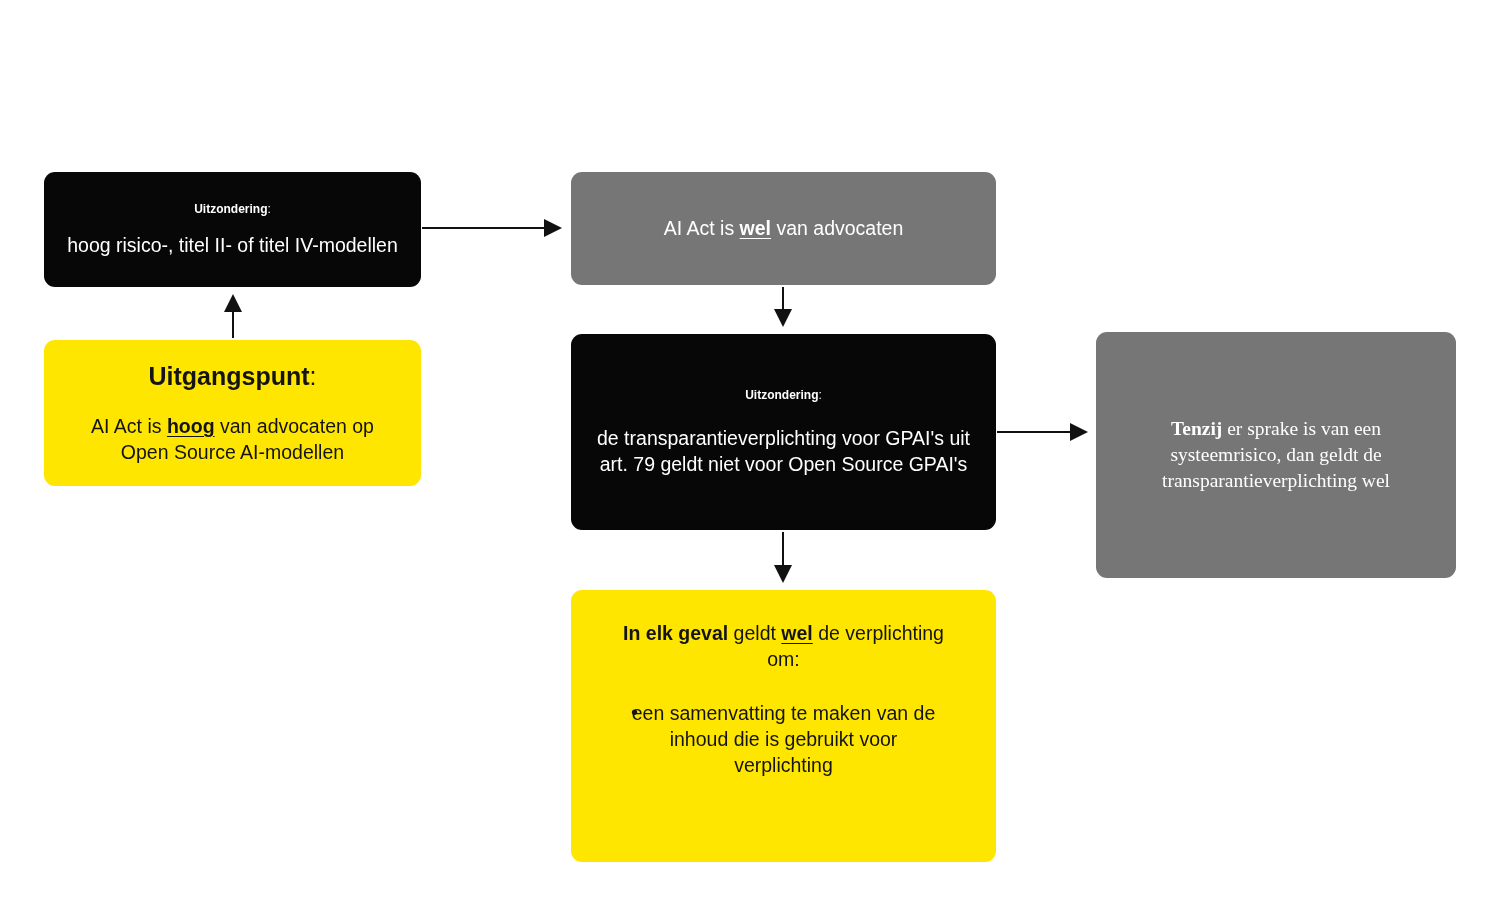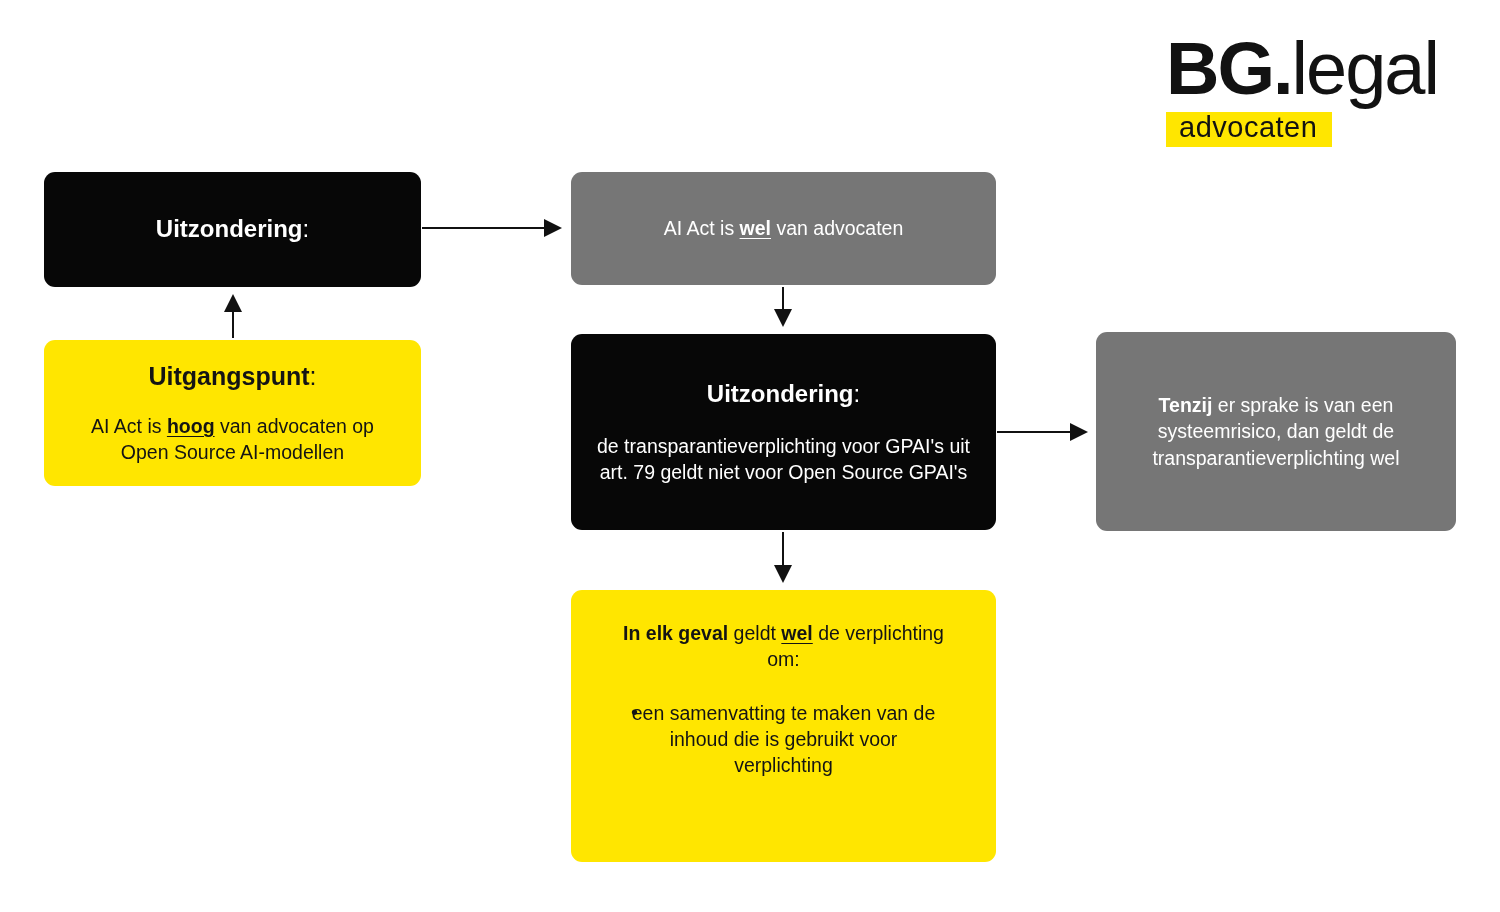--- a/index.html
+++ b/index.html
@@ -45,29 +45,29 @@
     flex-direction: column;
     justify-content: center;
     align-items: center;
     text-align: center;
     line-height: 1.35;
   }
   .box.black  { background: #070707; color: #ffffff; }
   .box.gray   { background: #767676; color: #ffffff; }
   .box.yellow { background: #FFE600; color: #141414; }
 
-  .box-title { font-size: 24px; }
+  .box-title { font-size: 12px; }
   .box-body  { font-size: 19.5px; }
 
   #box-exception-left   { left: 44px;   top: 172px; width: 377px; height: 115px; gap: 15px; padding: 0 22px; }
   #box-applies          { left: 571px;  top: 172px; width: 425px; height: 113px; padding: 0 24px; font-size: 20px; }
   #box-starting-point   { left: 44px;   top: 340px; width: 377px; height: 146px; gap: 19px; padding: 5px 22px; }
   #box-starting-point .box-title { font-size: 25px; }
   #box-exception-middle { left: 571px;  top: 334px; width: 425px; height: 196px; gap: 22px; padding: 0 22px; }
-  #box-unless           { left: 1096px; top: 332px; width: 360px; height: 199px; padding: 0 18px; }
+  #box-unless           { left: 1096px; top: 332px; width: 360px; height: 246px; padding: 0 18px; font-family: Liberation Serif, serif; }
   #box-obligations      { left: 571px;  top: 590px; width: 425px; height: 272px; padding: 30px 36px 20px; justify-content: flex-start; gap: 27px; }
 
   
   .bullet-list { list-style: none; width: 100%; display: flex; flex-direction: column; gap: 27px; }
   .bullet-item { position: relative; width: 100%; text-align: center; padding: 0 14px; }
   .bullet-dot {
     position: absolute;
     left: 24px;
     top: -1px;
     font-size: 20px;
@@ -81,42 +81,37 @@
     left: 0; top: 0;
     width: 1500px; height: 912px;
     pointer-events: none;
   }
 </style>
 </head>
 <body>
 
 <div class="page">
 
-  <div class="logo">
-    <div class="wordmark">
-      <span class="heavy">BG.</span><span class="light">legal</span>
-    </div>
-    <div class="tagline">advocaten</div>
-  </div>
 
   <svg class="arrows" viewBox="0 0 1500 912" xmlns="http://www.w3.org/2000/svg">
     <defs>
       <marker id="ah" markerWidth="10" markerHeight="9" refX="8" refY="4.5" orient="auto">
         <path d="M0,0 L9,4.5 L0,9 z" fill="#111111"></path>
       </marker>
     </defs>
     <line x1="422" y1="228" x2="560" y2="228" stroke="#111111" stroke-width="2" marker-end="url(#ah)"></line>
     <line x1="233" y1="338" x2="233" y2="296" stroke="#111111" stroke-width="2" marker-end="url(#ah)"></line>
     <line x1="783" y1="287" x2="783" y2="325" stroke="#111111" stroke-width="2" marker-end="url(#ah)"></line>
     <line x1="997" y1="432" x2="1086" y2="432" stroke="#111111" stroke-width="2" marker-end="url(#ah)"></line>
     <line x1="783" y1="532" x2="783" y2="581" stroke="#111111" stroke-width="2" marker-end="url(#ah)"></line>
   </svg>
 
   <div class="box black" id="box-exception-left">
     <div class="box-title"><span style="font-weight: 700;">Uitzondering</span><span>:</span></div>
+    <div class="box-body"><span>hoog risico-, titel II- of titel IV-modellen</span></div>
   </div>
 
   <div class="box gray" id="box-applies">
     <div class="box-body"><span>AI Act is </span><span style="font-weight: 700; text-decoration: underline; text-underline-offset: 3px;">wel</span><span> van advocaten</span></div>
   </div>
 
   <div class="box yellow" id="box-starting-point">
     <div class="box-title"><span style="font-weight: 700;">Uitgangspunt</span><span>:</span></div>
     <div class="box-body"><span>AI Act is </span><span style="font-weight: 700; text-decoration: underline; text-underline-offset: 3px;">hoog</span><span> van advocaten op Open Source AI-modellen</span></div>
   </div>

